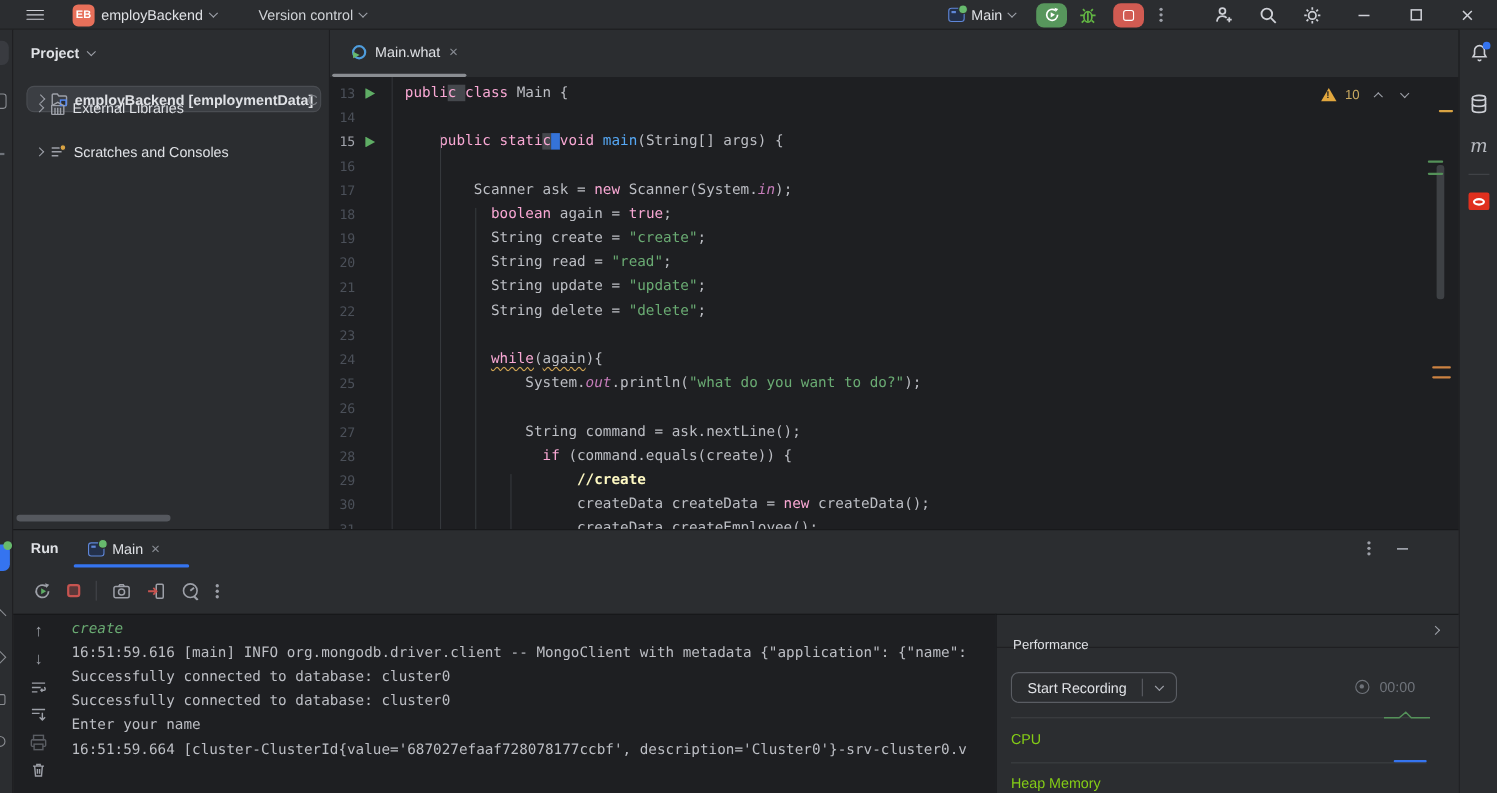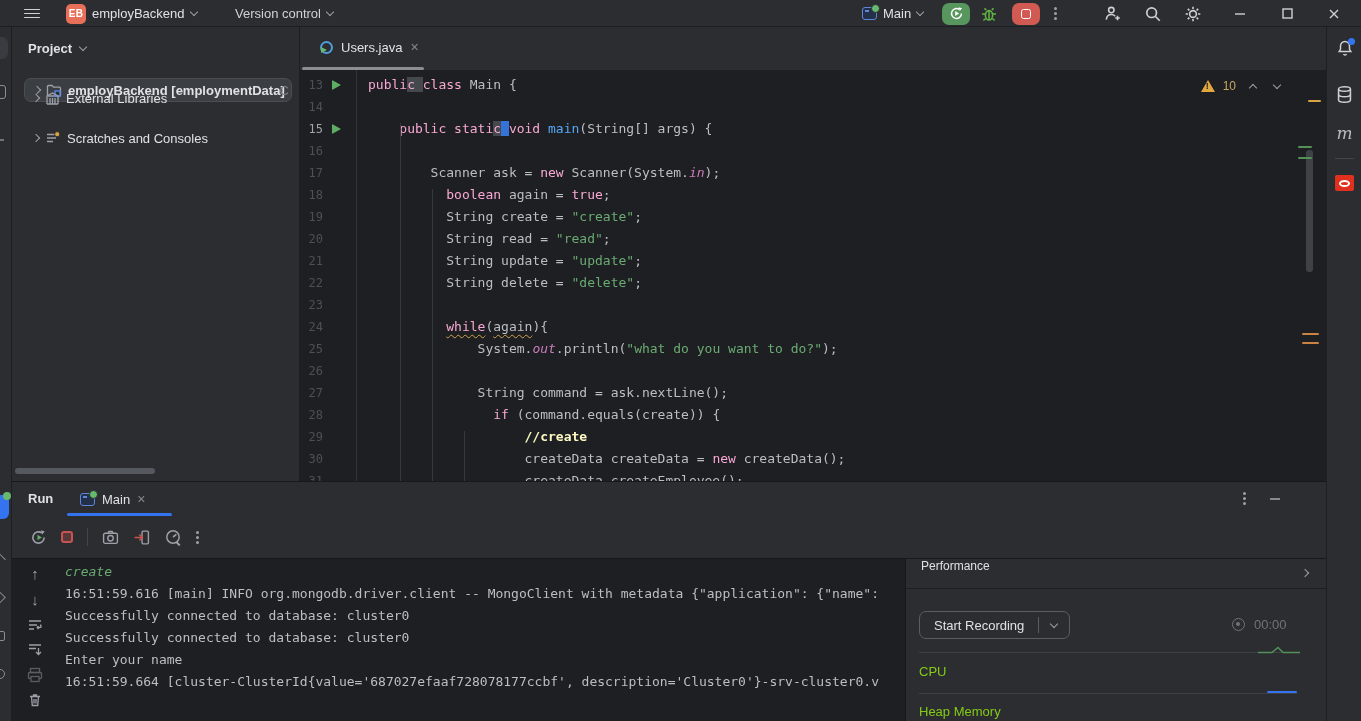--- a/index.html
+++ b/index.html
@@ -97,21 +97,21 @@
   #console { position:absolute; left:0; top:76px; width:893px; height:164px; background:#1e1f22; border-top:1px solid #17181a; overflow:hidden;}
   .con-gutter { position:absolute; left:0; top:0; width:46px; height:164px; display:flex; flex-direction:column; align-items:center; gap:9px; padding-top:6px; color:#9da0a8;}
   .con-gutter .dim { color:#5a5d63; }
   #console-text { position:absolute; left:53px; top:2px; font-family:"DejaVu Sans Mono", monospace; font-size:13px;}
   .conline { height:22px; line-height:22px; white-space:pre; color:#bcbec4;}
   .s-log { color:#bcbec4; }
   .s-input { color:#6aab73; font-style:italic;}
 
   #perf-panel { position:absolute; left:893px; top:76px; width:425px; height:164px; background:#2b2d30; border-left:1px solid #17181a; border-top:1px solid #17181a;}
   .perf-header { position:absolute; left:0; top:0; width:100%; height:30px; border-bottom:1px solid #1e1f22;}
-  .perf-title { position:absolute; left:15px; top:0; font-size:12px; color:#dfe1e5;}
+  .perf-title { position:absolute; left:15px; top:20px; font-size:12px; color:#dfe1e5;}
   .perf-chev { position:absolute; right:22px; top:11px;}
   .rec-btn { position:absolute; left:13px; top:52px; height:28px; border:1px solid #5a5d63; border-radius:7px; display:flex; align-items:center; background:transparent; color:#dfe1e5; font-size:13px;}
   .rec-btn .lbl { padding:0 14px; }
   .rec-btn .split { width:1px; height:16px; background:#5a5d63;}
   .rec-btn .dd { width:30px; display:flex; justify-content:center;}
   .rec-timer { position:absolute; left:326px; top:58px; display:flex; align-items:center; gap:9px; color:#6f737a; font-size:13px;}
   .rec-dot { width:13px; height:13px; border:1.6px solid #6f737a; border-radius:50%; position:relative;}
   .rec-dot::after { content:""; position:absolute; left:3px; top:3px; width:4px; height:4px; background:#6f737a; border-radius:50%;}
   .perf-line { position:absolute; left:13px; width:378px; height:1px; background:#3e4043;}
   .perf-label { position:absolute; left:13px; font-size:13px; color:#84cc16;}
@@ -252,21 +252,21 @@
     <span>Scratches and Consoles</span>
   </div>
 
   <div class="hscroll-thumb"></div>
 </div>
 
 <div id="editor">
   <div class="tabbar">
     <div class="etab">
       <span class="class-icon"></span>
-      <span>Users.java</span>
+      <span>Main.what</span>
       <span class="tab-close">×</span>
     </div>
     <div class="etab-underline"></div>
   </div>
 
   <div class="insp-widget">
     <span class="warn-tri"></span>
     <span>10</span>
     <span class="chev up" style="margin-left:6px;"></span>
     <span class="chev" style="margin-left:10px;"></span>

